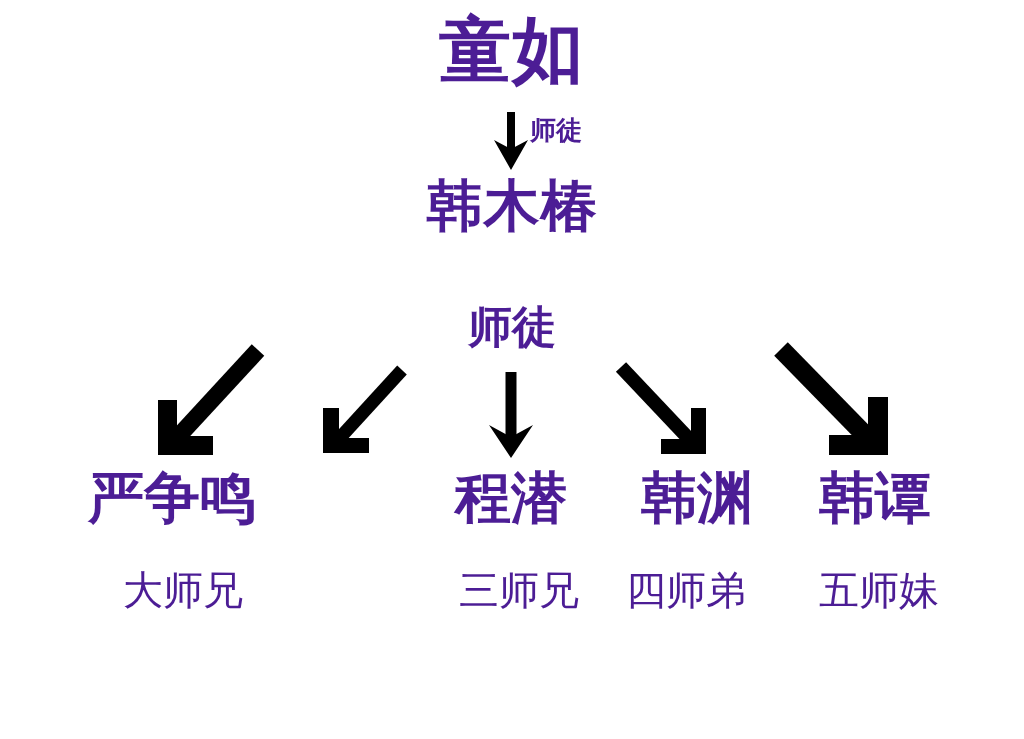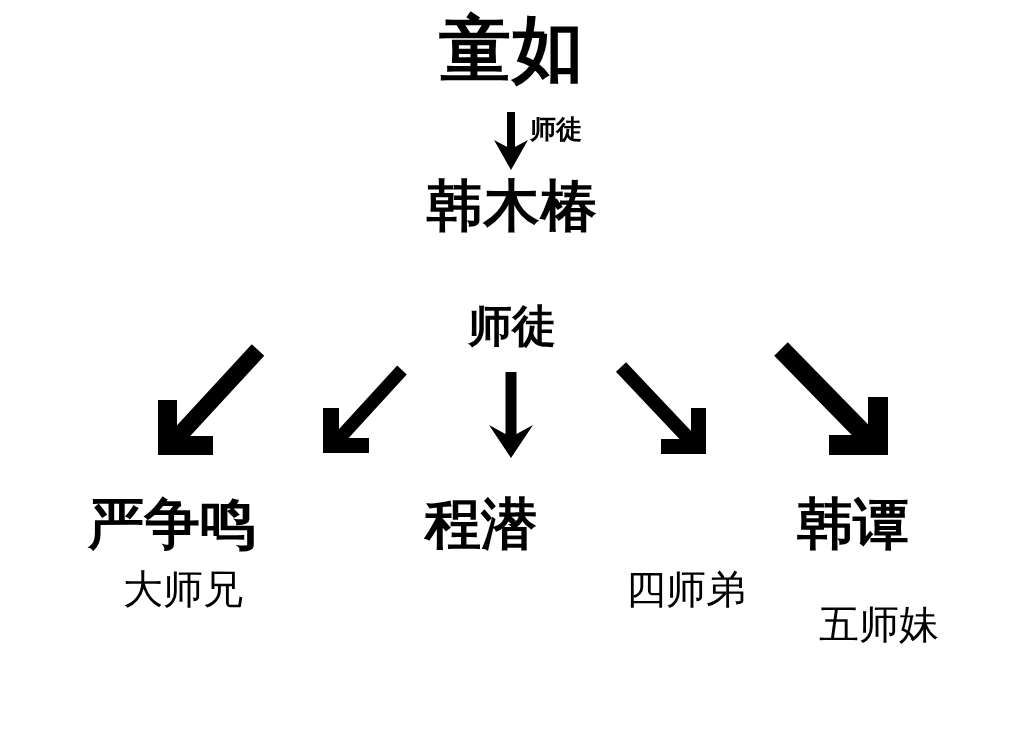--- a/index.html
+++ b/index.html
@@ -6,22 +6,22 @@
     margin: 0;
     padding: 0;
     background: #ffffff;
   }
   #stage {
     position: relative;
     width: 1024px;
     height: 739px;
     background: #ffffff;
     overflow: hidden;
-    font-family: Liberation Serif, serif;
-    color: #000000;
+    font-family: Liberation Sans, sans-serif;
+    color: #4c1d95;
   }
   .node-root {
     position: absolute;
     left: 0;
     top: 14px;
     width: 1024px;
     text-align: center;
     font-size: 72px;
     line-height: 1;
     font-weight: 700;
@@ -78,21 +78,20 @@
   .disciple-name {
     position: absolute;
     top: 0;
     font-size: 56px;
     line-height: 1;
     font-weight: 700;
     letter-spacing: 0px;
     white-space: nowrap;
     text-align: center;
     transform: translateX(-50%);
-    margin-top: 26px;
   }
   .rank-row {
     position: absolute;
     left: 0;
     top: 570px;
     width: 1024px;
     height: 60px;
   }
   .rank-label {
     position: absolute;
@@ -146,23 +145,25 @@
     </g>
 
     <g>
       <line x1="781" y1="349" x2="868" y2="438" stroke="#000" stroke-width="19" stroke-linecap="butt"></line>
       <polygon points="888,455 829,455 829,435 868,435 868,397 888,397" fill="#000"></polygon>
     </g>
   </svg>
 
   <div class="disciple-row">
     <div class="disciple-name" style="left:172px;">严争鸣</div>
-    <div class="disciple-name" style="left:481px;">程潜</div>
-    <div class="disciple-name" style="left:853px;">韩谭</div>
+    <div class="disciple-name" style="left:511px;">程潜</div>
+    <div class="disciple-name" style="left:697px;">韩渊</div>
+    <div class="disciple-name" style="left:875px;">韩谭</div>
   </div>
 
   <div class="rank-row">
     <div class="rank-label" style="left:183px;">大师兄</div>
+    <div class="rank-label" style="left:519px;">三师兄</div>
     <div class="rank-label" style="left:686px;">四师弟</div>
-    <div class="rank-label" style="left:879px;margin-top:35px;">五师妹</div>
+    <div class="rank-label" style="left:879px;">五师妹</div>
   </div>
 
 </div>
 
 </body></html>

